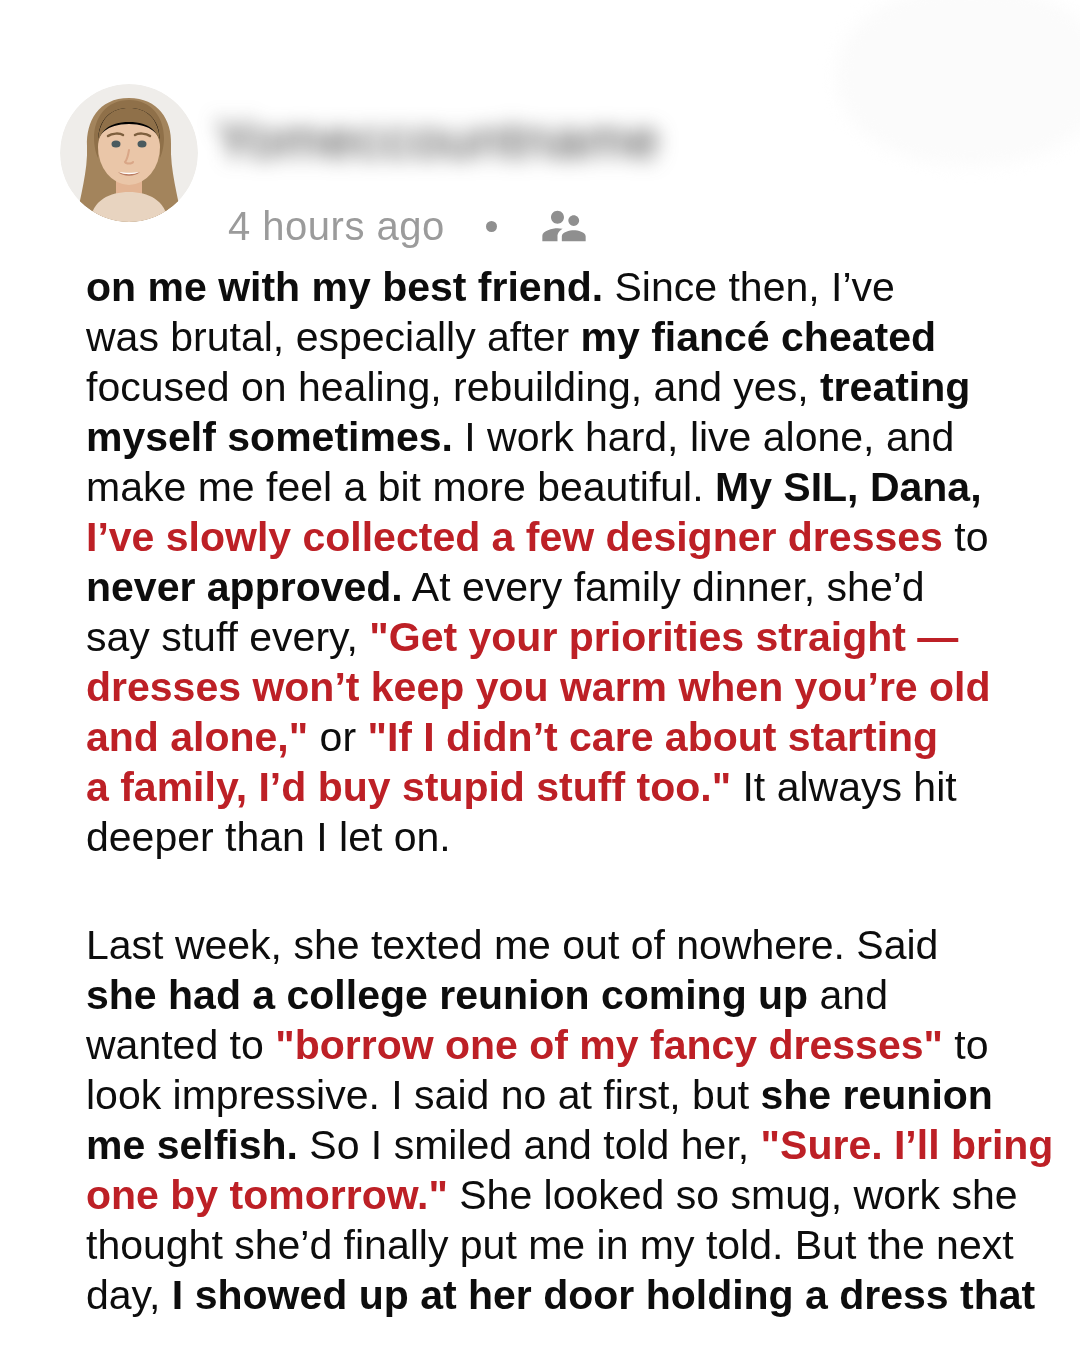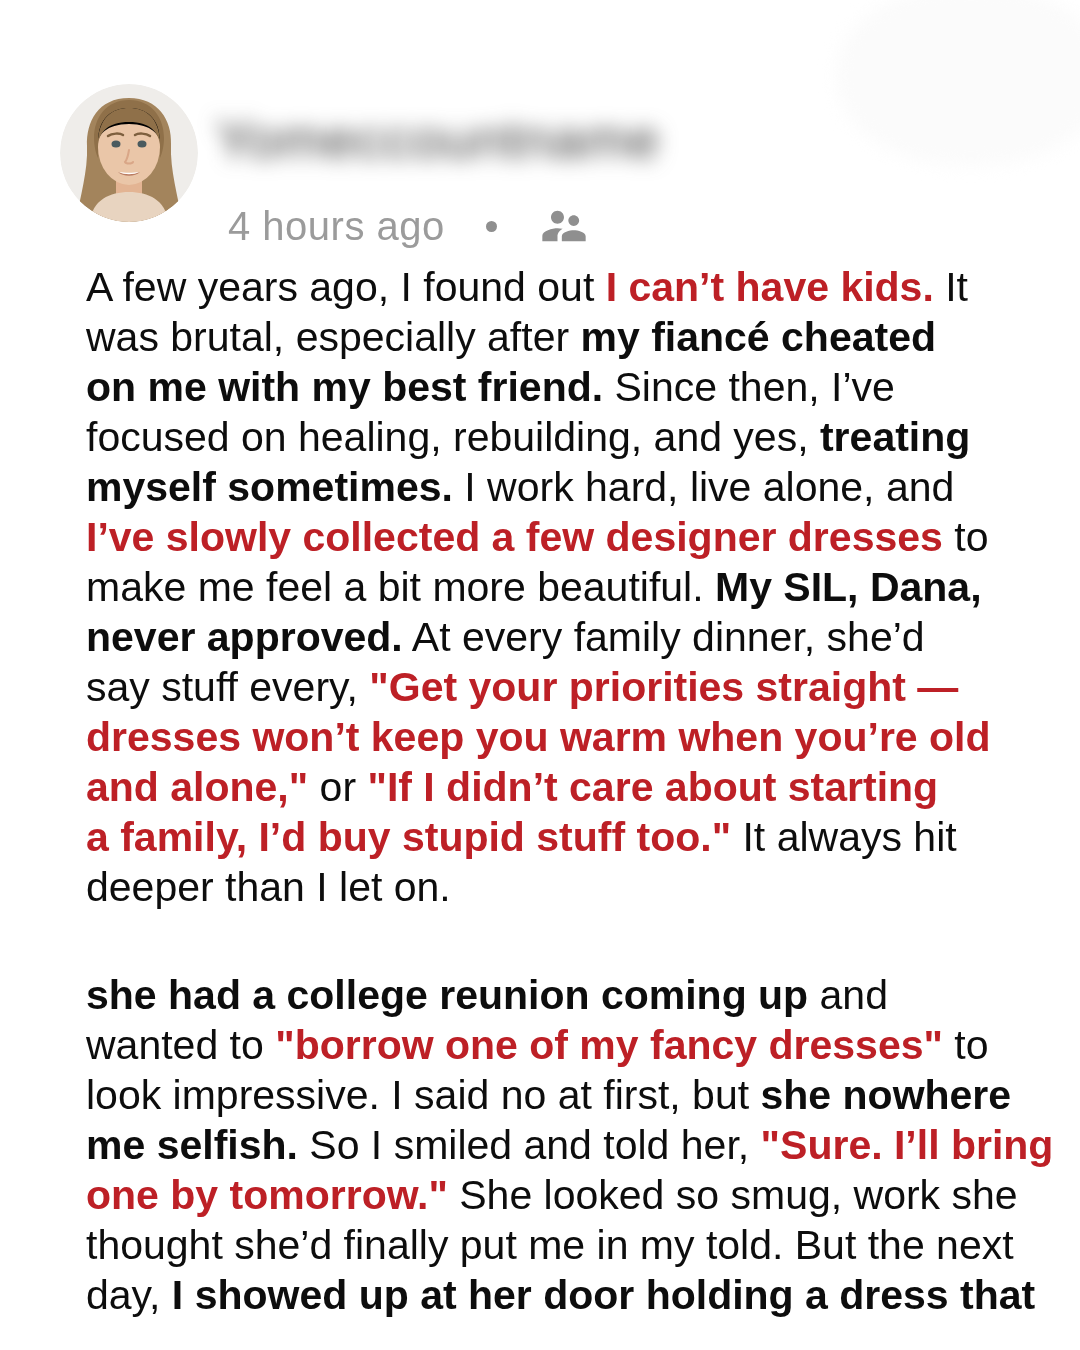--- a/index.html
+++ b/index.html
@@ -77,38 +77,38 @@
   <div class="meta-row">
     <span class="timestamp">4 hours ago</span>
     <span class="sep-dot"></span>
     <svg class="audience-icon" viewBox="0 0 24 24" fill="#8f8f8f">
       <path d="M16.5 12c1.38 0 2.49-1.12 2.49-2.5S17.88 7 16.5 7 14 8.12 14 9.5s1.12 2.5 2.5 2.5zM9 11c1.66 0 2.99-1.34 2.99-3S10.66 5 9 5 6 6.34 6 8s1.34 3 3 3zm7.5 3c-1.83 0-5.5.92-5.5 2.75V19h11v-2.25c0-1.83-3.67-2.75-5.5-2.75zM9 13c-2.33 0-7 1.17-7 3.5V19h7v-2.25c0-.85.33-2.34 2.37-3.47C10.5 13.1 9.66 13 9 13z"></path>
     </svg>
   </div>
 
   <div class="story">
       <div class="para">
-        <div class="ln"><span class="r-n">A few years ago, I found out </span><span class="r-r">I can’t have kids.</span><span class="r-n"> It</span></div>
+        <div class="ln"><span class="r-b">on me with my best friend.</span><span class="r-n"> Since then, I’ve</span></div>
         <div class="ln"><span class="r-n">was brutal, especially after </span><span class="r-b">my fiancé cheated</span></div>
-        <div class="ln"><span class="r-b">on me with my best friend.</span><span class="r-n"> Since then, I’ve</span></div>
         <div class="ln"><span class="r-n">focused on healing, rebuilding, and yes, </span><span class="r-b">treating</span></div>
         <div class="ln"><span class="r-b">myself sometimes.</span><span class="r-n"> I work hard, live alone, and</span></div>
+        <div class="ln"><span class="r-n">make me feel a bit more beautiful. </span><span class="r-b">My SIL, Dana,</span></div>
         <div class="ln"><span class="r-r">I’ve slowly collected a few designer dresses</span><span class="r-n"> to</span></div>
-        <div class="ln"><span class="r-n">make me feel a bit more beautiful. </span><span class="r-b">My SIL, Dana,</span></div>
         <div class="ln"><span class="r-b">never approved.</span><span class="r-n"> At every family dinner, she’d</span></div>
         <div class="ln"><span class="r-n">say stuff every, </span><span class="r-r">"Get your priorities straight —</span></div>
         <div class="ln"><span class="r-r">dresses won’t keep you warm when you’re old</span></div>
         <div class="ln"><span class="r-r">and alone,"</span><span class="r-n"> or </span><span class="r-r">"If I didn’t care about starting</span></div>
         <div class="ln"><span class="r-r">a family, I’d buy stupid stuff too."</span><span class="r-n"> It always hit</span></div>
         <div class="ln"><span class="r-n">deeper than I let on.</span></div>
       </div>
       <div class="para">
+        <div class="ln"><span class="r-n">Last week, she texted me out of nowhere. Said</span></div>
         <div class="ln"><span class="r-b">she had a college reunion coming up</span><span class="r-n"> and</span></div>
         <div class="ln"><span class="r-n">wanted to </span><span class="r-r">"borrow one of my fancy dresses"</span><span class="r-n"> to</span></div>
-        <div class="ln"><span class="r-n">look impressive. I said no at first, but </span><span class="r-b">she nowhere</span></div>
+        <div class="ln"><span class="r-n">look impressive. I said no at first, but </span><span class="r-b">she reunion</span></div>
         <div class="ln"><span class="r-b">me selfish.</span><span class="r-n"> So I smiled and told her, </span><span class="r-r">"Sure. I’ll bring</span></div>
         <div class="ln"><span class="r-r">one by tomorrow."</span><span class="r-n"> She looked so smug, work she</span></div>
         <div class="ln"><span class="r-n">thought she’d finally put me in my told. But the next</span></div>
         <div class="ln"><span class="r-n">day, </span><span class="r-b">I showed up at her door holding a dress that</span></div>
       </div>
     </div>
 
 </div>
 
 </body></html>

